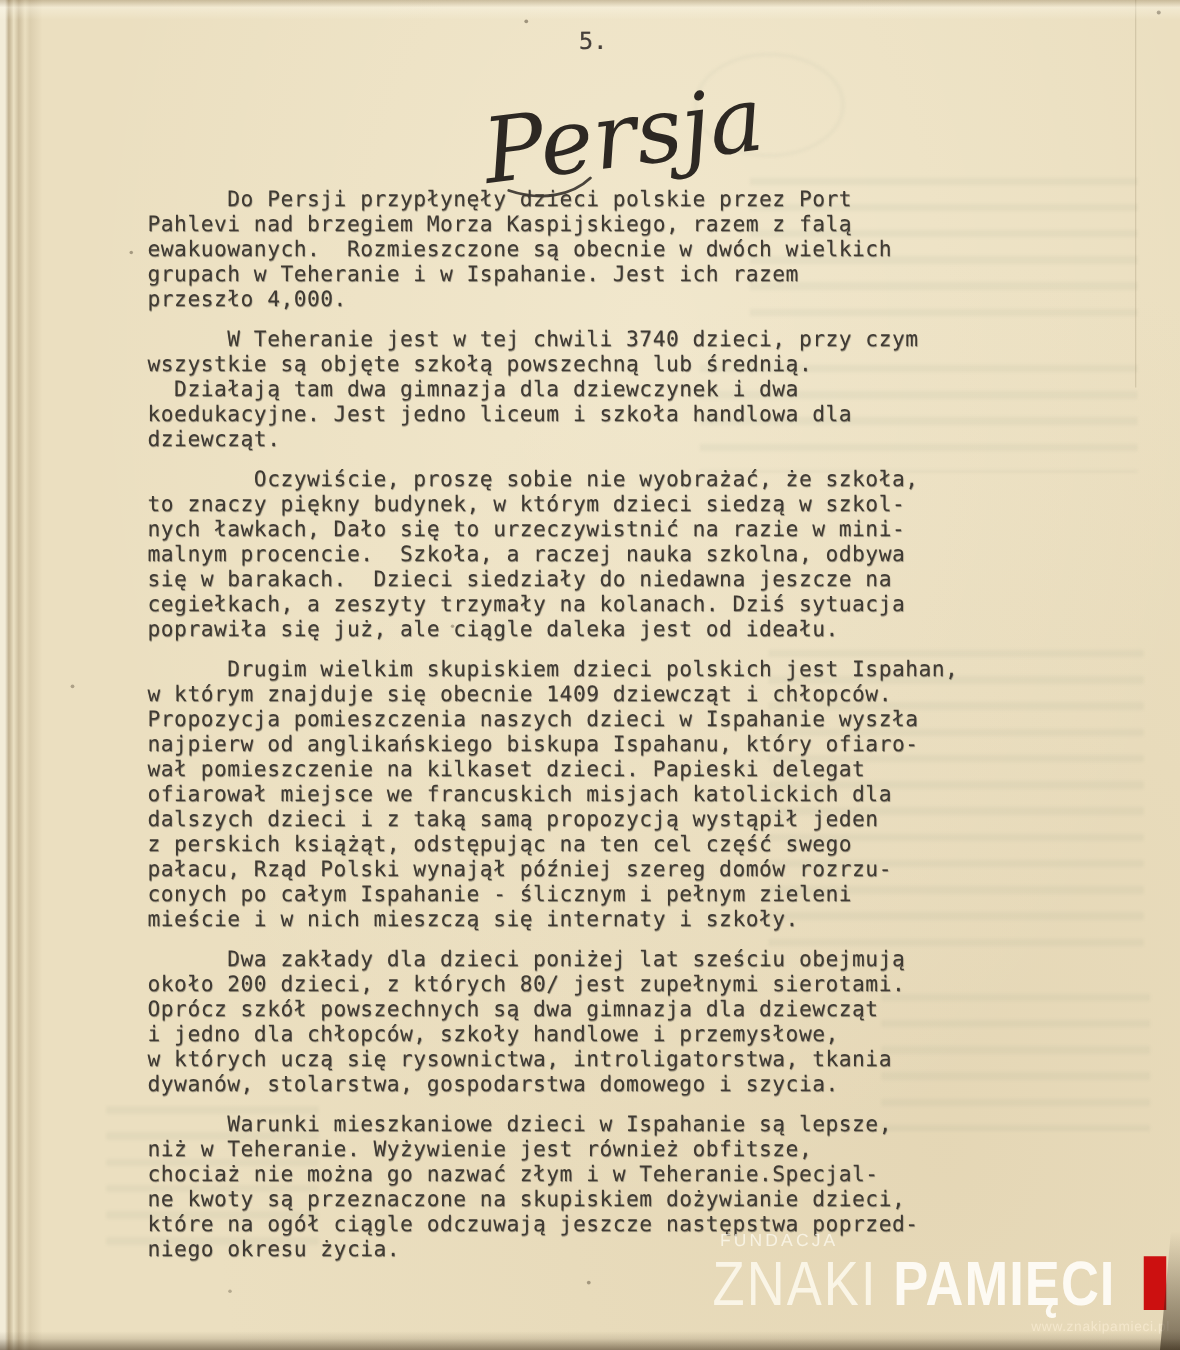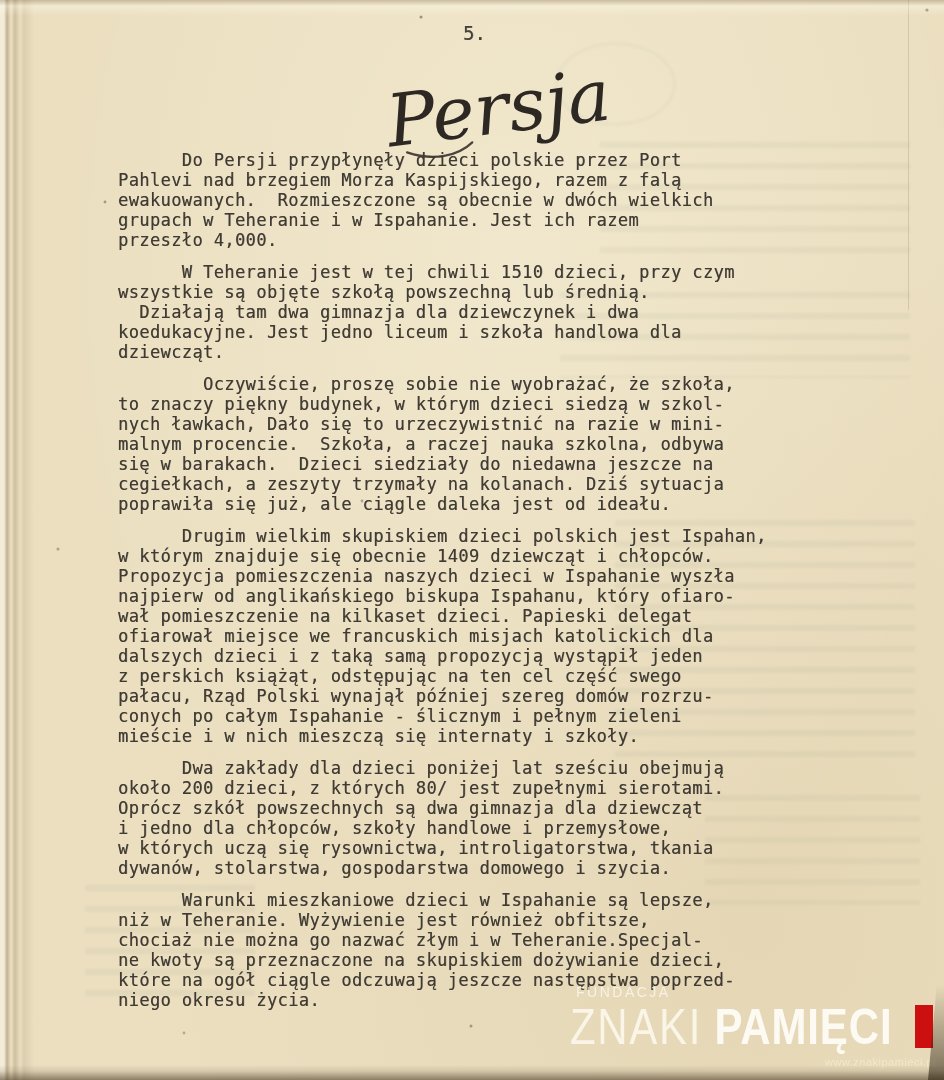--- a/index.html
+++ b/index.html
@@ -74,21 +74,21 @@
       <path d="M 30 104 C 55 116, 80 114, 96 102" fill="none" stroke="#2d2823" stroke-width="2.2" stroke-linecap="round" opacity=".85"></path>
     </g>
   </svg>
 
   <div class="typed">
     <div class="para">      Do Persji przypłynęły dzieci polskie przez Port
 Pahlevi nad brzegiem Morza Kaspijskiego, razem z falą
 ewakuowanych.  Rozmieszczone są obecnie w dwóch wielkich
 grupach w Teheranie i w Ispahanie. Jest ich razem
 przeszło 4,000.</div>
-    <div class="para">      W Teheranie jest w tej chwili 1510 dzieci, przy czym
+    <div class="para">      W Teheranie jest w tej chwili 3740 dzieci, przy czym
 wszystkie są objęte szkołą powszechną lub średnią.
   Działają tam dwa gimnazja dla dziewczynek i dwa
 koedukacyjne. Jest jedno liceum i szkoła handlowa dla
 dziewcząt.</div>
     <div class="para">        Oczywiście, proszę sobie nie wyobrażać, że szkoła,
 to znaczy piękny budynek, w którym dzieci siedzą w szkol-
 nych ławkach, Dało się to urzeczywistnić na razie w mini-
 malnym procencie.  Szkoła, a raczej nauka szkolna, odbywa
 się w barakach.  Dzieci siedziały do niedawna jeszcze na
 cegiełkach, a zeszyty trzymały na kolanach. Dziś sytuacja

